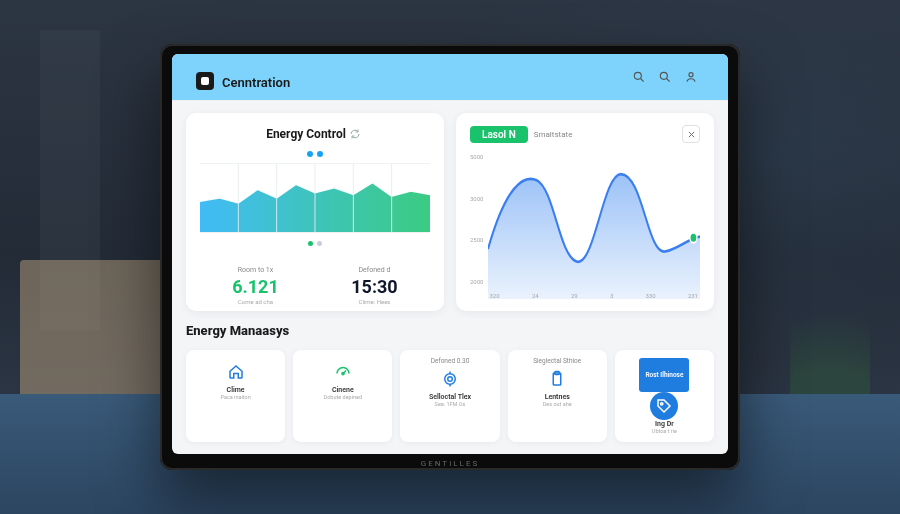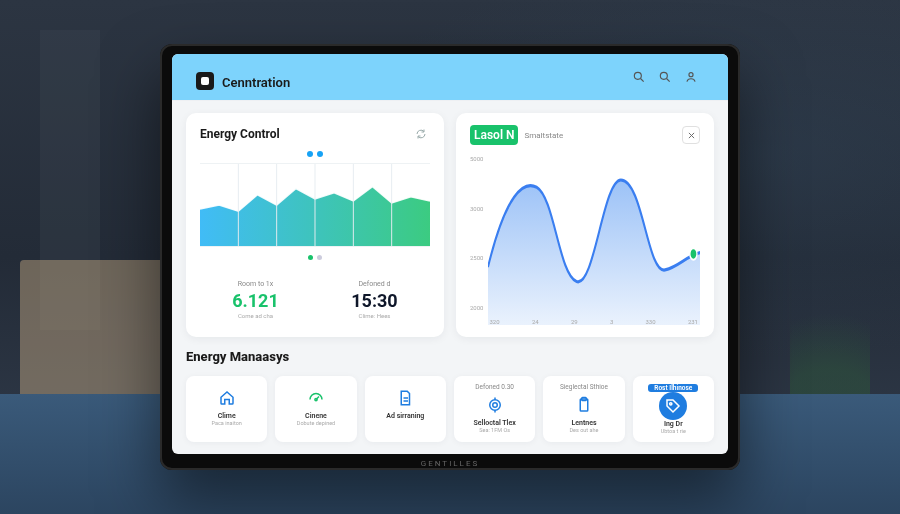--- a/index.html
+++ b/index.html
@@ -103,21 +103,21 @@
   .card {
     background:#fff;
     border-radius:10px;
     box-shadow: 0 2px 8px rgba(20,30,50,.06);
     padding: 12px 14px;
     display:flex; flex-direction:column;
   }
 
   
   .energy-card { flex: 1 1 50%; }
-  .card-header { display:flex; align-items:center; justify-content:space-between; margin-bottom:6px; }
+  .card-header { display:flex; align-items:center; justify-content:center; margin-bottom:6px; }
   .card-title { font-size:12px; font-weight:700; color:#1a1a1a; }
   .refresh-btn {
     width:18px; height:18px; display:flex; align-items:center; justify-content:center;
     color:#999; cursor:pointer;
   }
   .refresh-btn svg { width:12px; height:12px; stroke:#9aa; fill:none; stroke-width:2; }
 
   .gauge-dots { display:flex; gap:4px; justify-content:center; margin:2px 0 6px; }
   .gauge-dots span { width:6px; height:6px; border-radius:50%; background:#17a2f5; }
 
@@ -140,22 +140,22 @@
   .metric.teal .metric-value { color:#0f172a; }
 
   .page-dots { display:flex; gap:4px; justify-content:center; margin:8px 0 4px; }
   .page-dots span { width:5px; height:5px; border-radius:50%; background:#ccd; }
   .page-dots span.active { background:#19c26b; }
 
   
   .usage-card { flex: 1 1 50%; }
   .usage-header { display:flex; align-items:center; gap:6px; margin-bottom:6px; }
   .badge-green {
-    background:#19c26b; color:#fff; font-size:12px; font-weight:600;
-    padding:3px 4px; border-radius:4px; cursor:pointer;
+    background:#19c26b; color:#fff; font-size:10px; font-weight:600;
+    padding:3px 12px; border-radius:4px; cursor:pointer;
   }
   .mode-label { font-size:8px; color:#888; }
   .close-btn {
     margin-left:auto; width:18px; height:18px; display:flex; align-items:center; justify-content:center;
     background:#fff; border:1px solid #e0e0e0; border-radius:4px; cursor:pointer;
   }
   .close-btn svg { width:9px; height:9px; stroke:#666; stroke-width:2.5; fill:none; }
 
   .line-chart { flex:1; position:relative; display:flex; }
   .y-axis { display:flex; flex-direction:column; justify-content:space-between; font-size:6px; color:#aaa; padding:4px 4px 14px 0; }
@@ -183,21 +183,21 @@
     border-radius:50%;
   }
   .tile-icon svg { width:18px; height:18px; fill:none; stroke-width:2; }
   .tile-icon.outline svg { stroke:#1f7de0; }
   .tile-icon.green svg { stroke:#19c26b; }
   .tile-icon.filled { background:#1f7de0; } .tile-icon.filled svg { stroke:#fff; }
   .tile-label { font-size:7px; font-weight:600; color:#333; text-align:center; }
   .tile-sub { font-size:5.5px; color:#aaa; text-align:center; }
   .tile .badge-blue {
     background:#1f7de0; color:#fff; font-size:6.5px; font-weight:600;
-    padding:0 6px; border-radius:3px; display:inline-block;
+    padding:13px 6px; border-radius:3px; display:inline-block;
   }
 </style>
 </head>
 <body>
 
 <div class="room-bg"></div>
 <div class="wall-panel"></div>
 <div class="shelf"></div>
 <div class="plant-right"></div>
 <div class="desk"></div>
@@ -351,29 +351,20 @@
             <svg viewBox="0 0 24 24">
                 <path d="M4 14a8 8 0 1 1 16 0"></path>
                 <path d="M12 14l4-4"></path>
                 <circle cx="12" cy="14" r="1.5"></circle>
               </svg>
           </div>
           <div class="tile-label">Cinene</div>
           <div class="tile-sub">Dobute depined</div>
         </div>
 
-        <div class="tile">
-          <div class="tile-icon outline">
-            <svg viewBox="0 0 24 24">
-                <path d="M7 3h8l3 3v15H7z"></path>
-                <path d="M10 12h6M10 16h6"></path>
-              </svg>
-          </div>
-          <div class="tile-label">Ad sirraning</div>
-        </div>
 
         <div class="tile">
           <div class="tile-head">Defoned 0.30</div>
           <div class="tile-icon outline">
             <svg viewBox="0 0 24 24">
                 <circle cx="12" cy="12" r="7"></circle>
                 <circle cx="12" cy="12" r="3"></circle>
                 <line x1="12" y1="2" x2="12" y2="5"></line>
                 <line x1="12" y1="19" x2="12" y2="22"></line>
               </svg>

